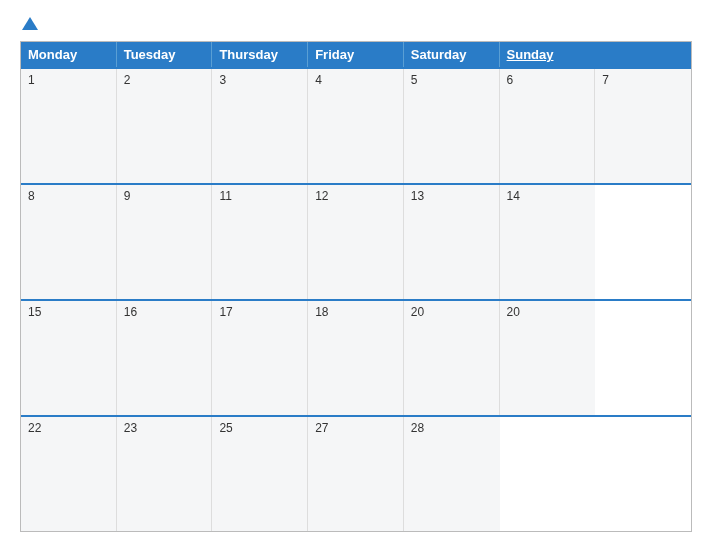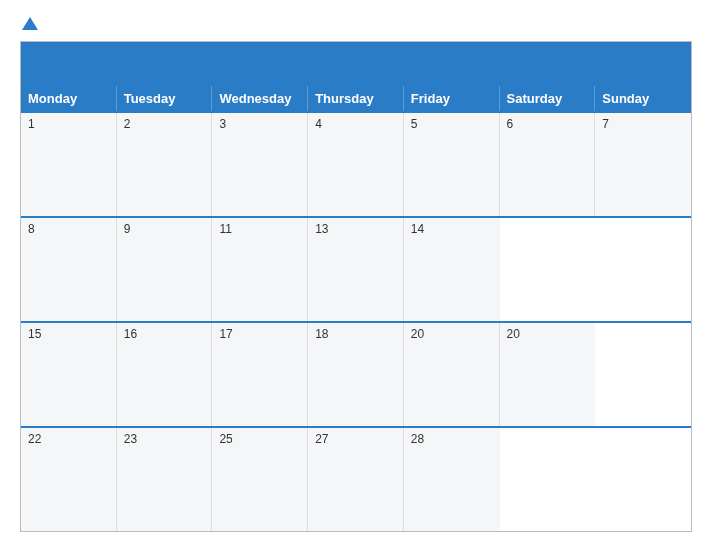--- a/index.html
+++ b/index.html
@@ -78,24 +78,24 @@
       grid-template-columns: repeat(7, 1fr);
       background: #2a7cc7;
     }
     .cal-header-cell {
       color: #fff;
       font-size: 13px;
       font-weight: bold;
       text-align: left;
       padding: 5px 7px;
       border-right: 1px solid #5a9fd4;
-      margin-top: 44px;
     }
     .cal-header-cell:last-child {
       border-right: none;
+      text-decoration: underline;
     }
     .cal-body {
       flex: 1;
       display: flex;
       flex-direction: column;
     }
     .cal-week {
       display: grid;
       grid-template-columns: repeat(7, 1fr);
       flex: 1;
@@ -131,21 +131,20 @@
       <span class="logo-blue"></span>
     </div>
     <div class="title"></div>
     <div class="country"></div>
   </div>
 
   <div class="calendar">
     <div class="cal-header-row">
     <div class="cal-header-cell">Monday</div>
         <div class="cal-header-cell">Tuesday</div>
-        <div class="cal-header-cell">Wednesday</div>
         <div class="cal-header-cell">Thursday</div>
         <div class="cal-header-cell">Friday</div>
         <div class="cal-header-cell">Saturday</div>
         <div class="cal-header-cell">Sunday</div>
       </div>
     <div class="cal-body">
     <div class="cal-week">
           <div class="cal-cell">
             <span class="day-num">1</span>
           </div>
@@ -172,20 +171,23 @@
           <div class="cal-cell">
             <span class="day-num">8</span>
           </div>
           <div class="cal-cell">
             <span class="day-num">9</span>
           </div>
           <div class="cal-cell">
             <span class="day-num">11</span>
           </div>
           <div class="cal-cell">
+            <span class="day-num">12</span>
+          </div>
+          <div class="cal-cell">
             <span class="day-num">13</span>
           </div>
           <div class="cal-cell">
             <span class="day-num">14</span>
           </div>
         </div>
         <div class="cal-week">
           <div class="cal-cell">
             <span class="day-num">15</span>
           </div>

